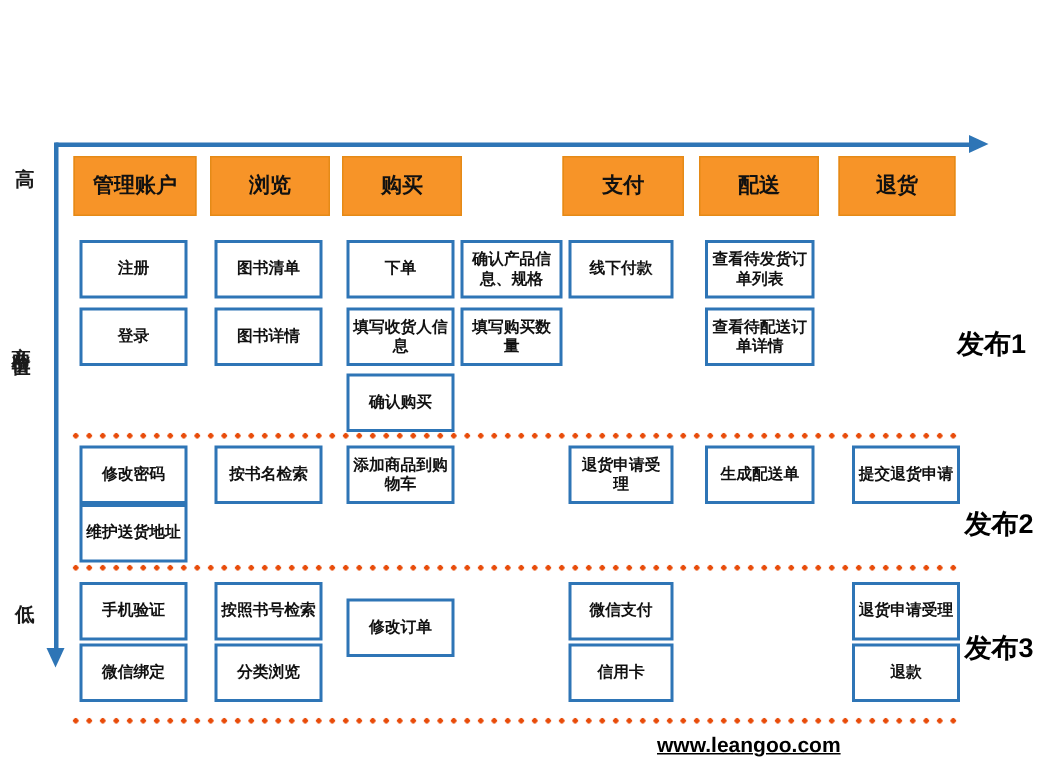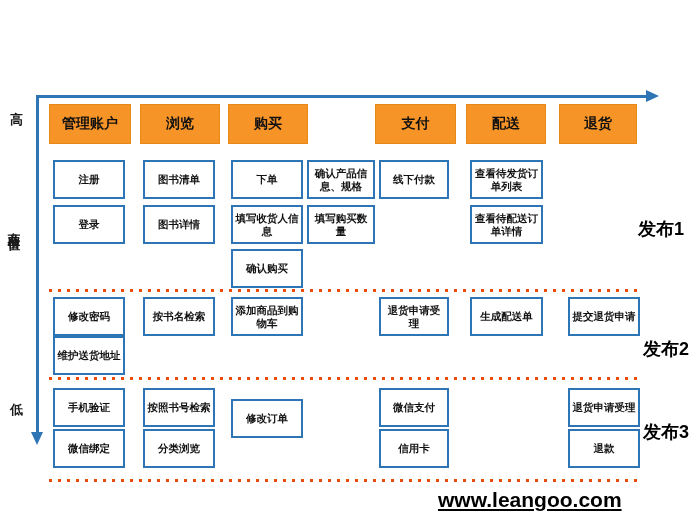--- a/index.html
+++ b/index.html
@@ -54,21 +54,21 @@
   }
   .divider{
     position:absolute;left:46px;width:592px;height:5px;
     background-image:radial-gradient(circle,var(--divider) 1.7px,transparent 1.9px);
     background-size:9px 5px;background-repeat:repeat-x;background-position:0 50%;
   }
   .d1{top:288px;} .d2{top:376px;} .d3{top:478px;}
   .release-label{position:absolute;font-size:18px;font-weight:bold;color:#000;white-space:nowrap;}
   .r1{left:638px;top:217px;} .r2{left:643px;top:337px;} .r3{left:643px;top:420px;}
   .watermark{
-    position:absolute;left:438px;top:488px;font-size:21px;font-weight:bold;
+    position:absolute;left:438px;top:488px;font-size:14px;font-weight:bold;
     color:#000;text-decoration:underline;cursor:pointer;white-space:nowrap;
   }
 </style>
 </head>
 <body style="--title-color: #1F3864; --header-fill: #F79428; --card-border: #2E75B6; --arrow: #2E75B6; --divider: #E84C0A;">
 
 <div class="stage">
 
   <div class="h-line"></div>
   <div class="h-head"></div>

